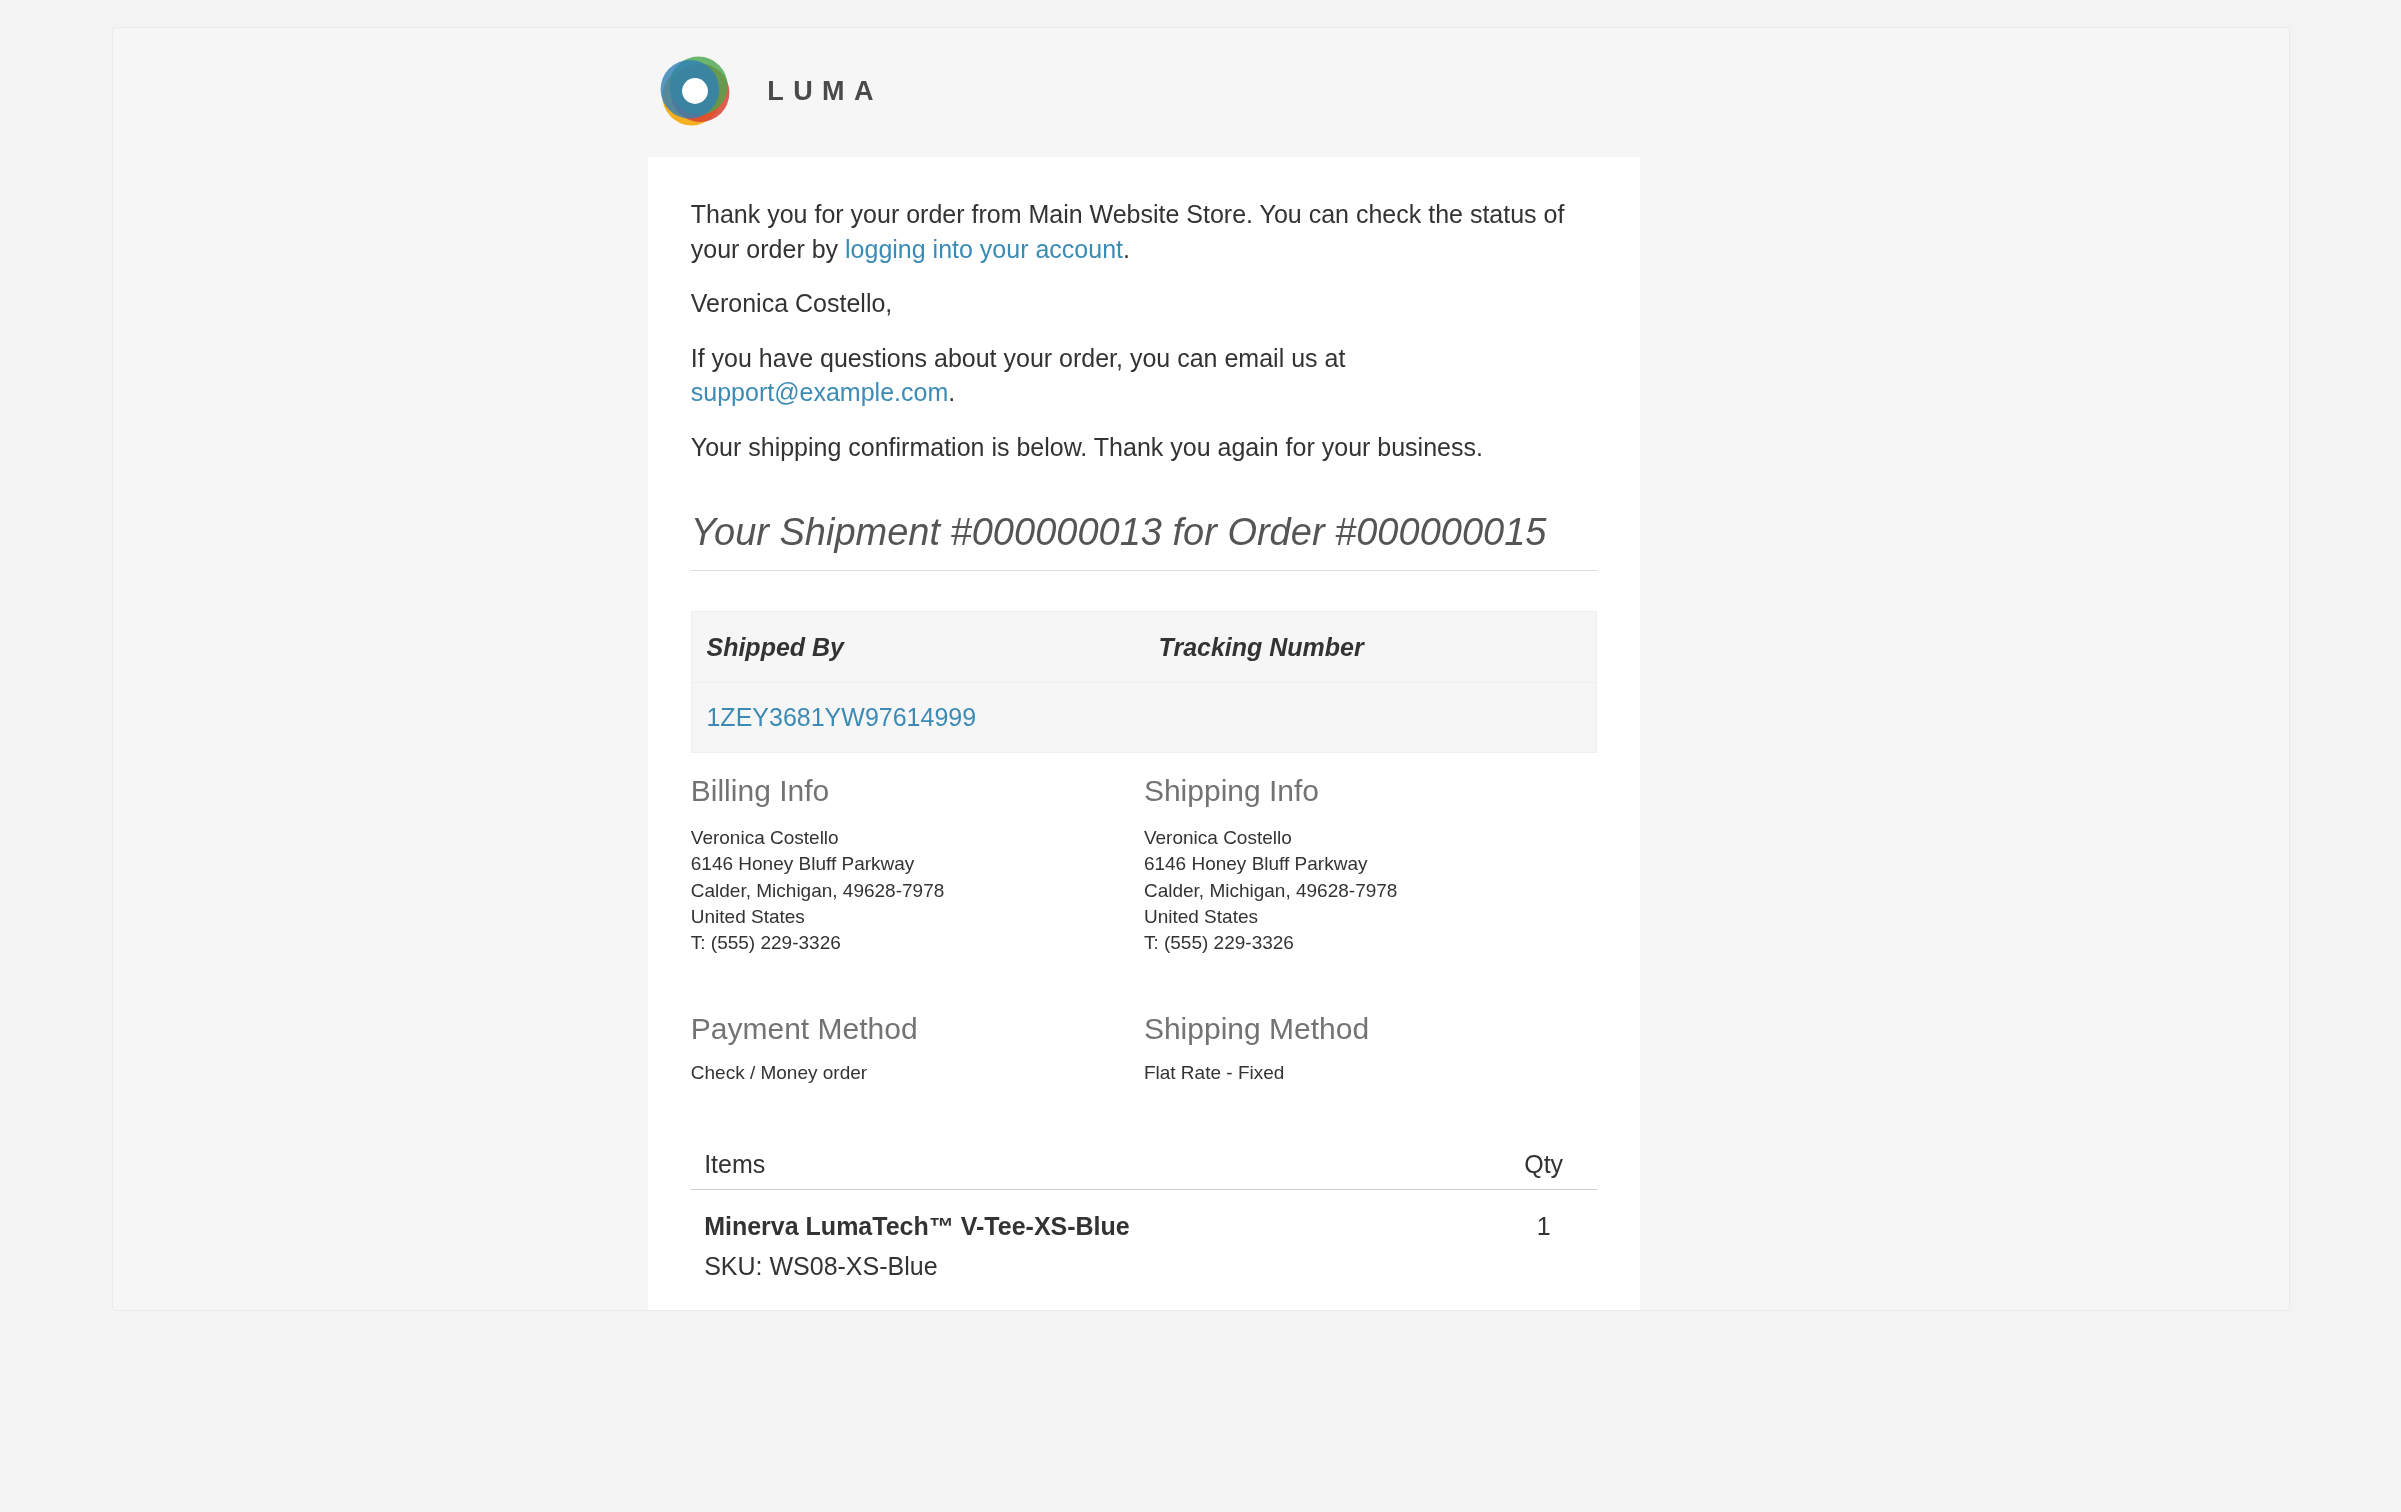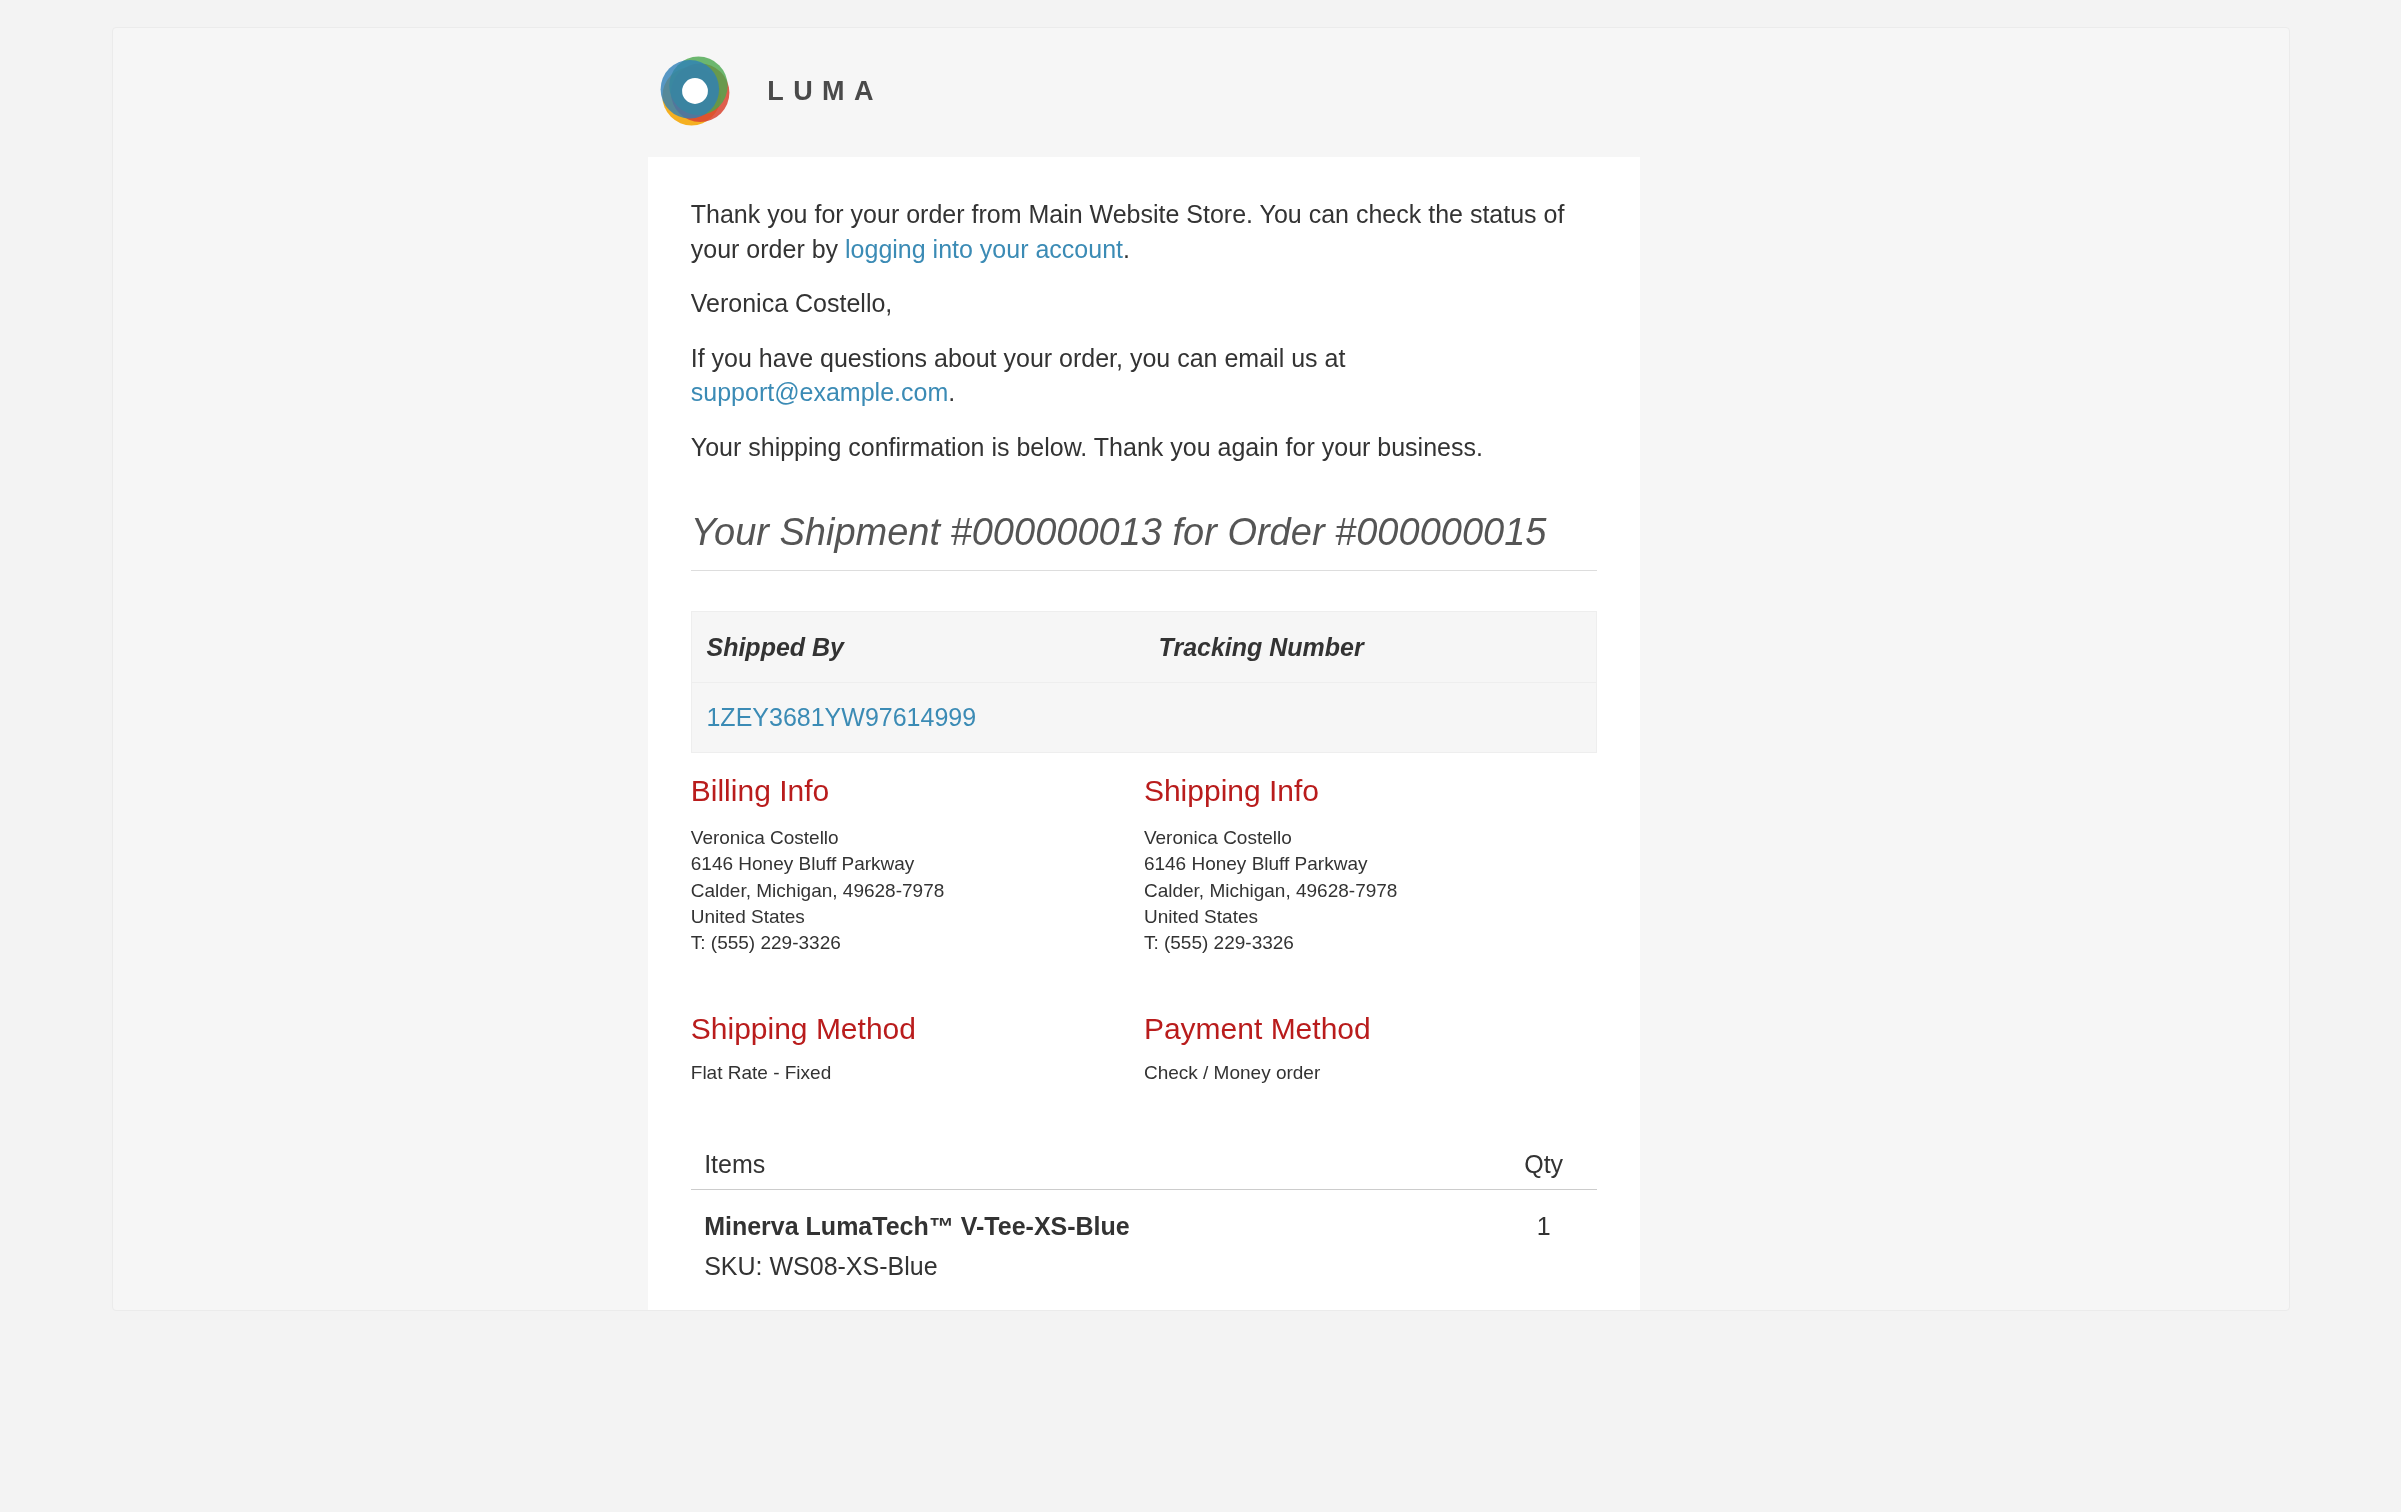--- a/index.html
+++ b/index.html
@@ -73,21 +73,21 @@
     font-size: 25px;
   }
   .info-grid {
     display: flex;
     margin-top: 17.4px;
   }
   .info-col { flex: 1; }
   .info-col h3 {
     font-size: 30px;
     font-weight: 400;
-    color: #b91c1c;
+    color: #737373;
     margin-bottom: 13.4px;
   }
   .addr { font-size: 19px; line-height: 1.38; color: #333; }
   .method-grid {
     display: flex;
     margin-top: 52px;
   }
   .method-grid .info-col h3 { margin-bottom: 10.7px; }
   .items-table {
     margin-top: 52px;
@@ -172,26 +172,26 @@
             <div>6146 Honey Bluff Parkway</div>
             <div>Calder, Michigan, 49628-7978</div>
             <div>United States</div>
             <div>T: (555) 229-3326</div>
           </div>
         </div>
       </div>
 
       <div class="method-grid">
         <div class="info-col">
+          <h3>Payment Method</h3>
+          <div class="addr">Check / Money order</div>
+        </div>
+        <div class="info-col">
           <h3>Shipping Method</h3>
           <div class="addr">Flat Rate - Fixed</div>
-        </div>
-        <div class="info-col">
-          <h3>Payment Method</h3>
-          <div class="addr">Check / Money order</div>
         </div>
       </div>
 
       <div class="items-table">
         <div class="items-head">
           <div class="c-item">Items</div>
           <div class="c-qty">Qty</div>
         </div>
         <div class="items-row">
           <div class="c-item">Minerva LumaTech™ V-Tee-XS-Blue</div>

